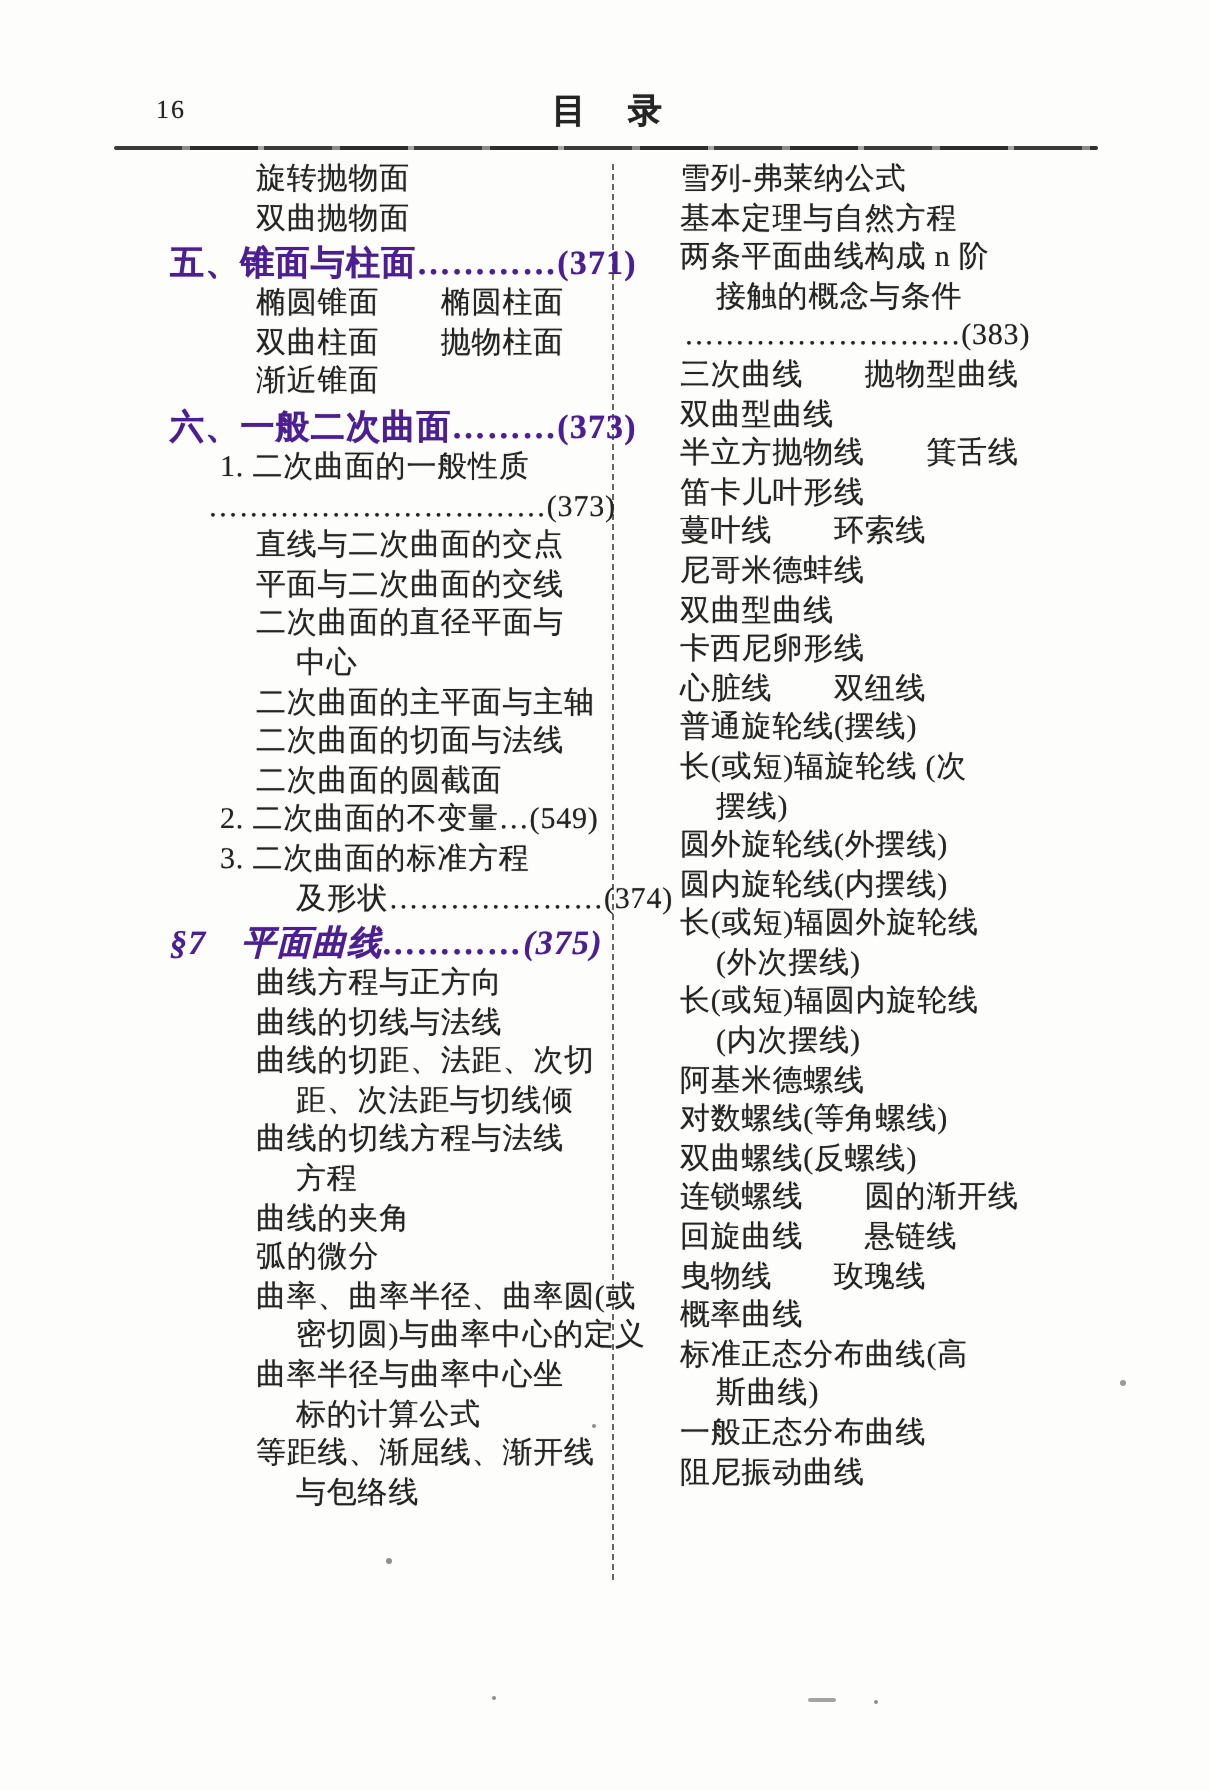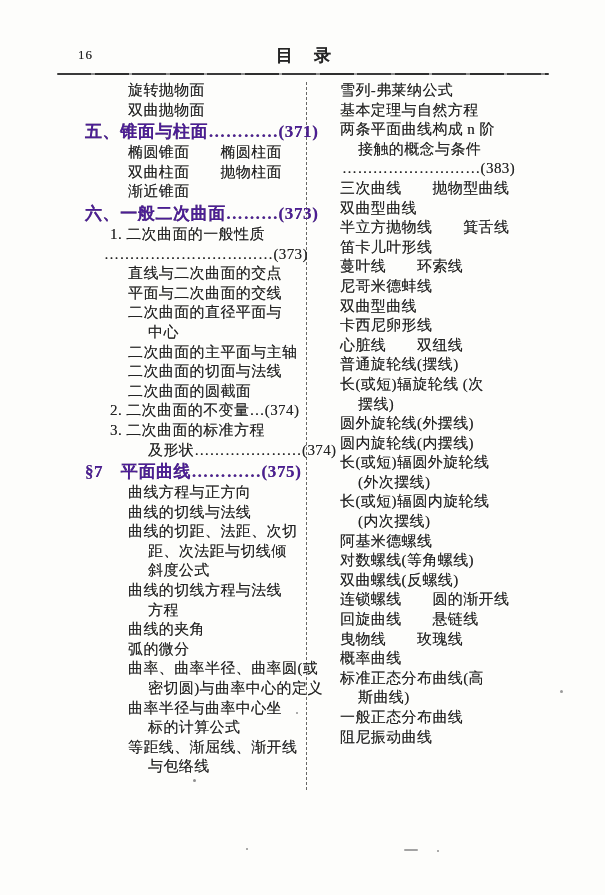--- a/index.html
+++ b/index.html
@@ -29,21 +29,21 @@
     opacity:.85;
   }
   
   .col{position:absolute;top:81px;font-size:15px;}
   .col-left{left:60px;width:244px;}
   .col-right{left:296px;width:246px;}
   .line{white-space:nowrap;line-height:19.6px;height:19.6px;letter-spacing:.4px;}
   .line.heading,.line.section{font-size:17px;font-weight:700;line-height:23px;height:23px;letter-spacing:.6px;color:#4c1d95;}
   
   .col-left .heading{padding-left:25px;}
-  .col-left .section{padding-left:25px;}
+  .col-left .section{padding-left:25px;font-style:italic;}
   .col-left .numbered{padding-left:50px;}
   .col-left .dots{padding-left:44px;}
   .col-left .item{padding-left:68px;}
   .col-left .cont{padding-left:88px;}
   
   .col-right .section{padding-left:8px;}
   .col-right .dots{padding-left:46px;}
   .col-right .item{padding-left:44px;}
   .col-right .cont{padding-left:62px;}
   
@@ -79,29 +79,28 @@
       <div class="line heading">六、一般二次曲面………(373)</div>
       <div class="line numbered">1. 二次曲面的一般性质</div>
       <div class="line dots">……………………………(373)</div>
       <div class="line item">直线与二次曲面的交点</div>
       <div class="line item">平面与二次曲面的交线</div>
       <div class="line item">二次曲面的直径平面与</div>
       <div class="line cont">中心</div>
       <div class="line item">二次曲面的主平面与主轴</div>
       <div class="line item">二次曲面的切面与法线</div>
       <div class="line item">二次曲面的圆截面</div>
-      <div class="line numbered">2. 二次曲面的不变量…(374)</div>
+      <div class="line numbered">2. 二次曲面的不变量…(549)</div>
       <div class="line numbered">3. 二次曲面的标准方程</div>
       <div class="line cont">及形状…………………(374)</div>
       <div class="line section">§7　平面曲线…………(375)</div>
       <div class="line item">曲线方程与正方向</div>
       <div class="line item">曲线的切线与法线</div>
       <div class="line item">曲线的切距、法距、次切</div>
       <div class="line cont">距、次法距与切线倾</div>
-      <div class="line cont">斜度公式</div>
       <div class="line item">曲线的切线方程与法线</div>
       <div class="line cont">方程</div>
       <div class="line item">曲线的夹角</div>
       <div class="line item">弧的微分</div>
       <div class="line item">曲率、曲率半径、曲率圆(或</div>
       <div class="line cont">密切圆)与曲率中心的定义</div>
       <div class="line item">曲率半径与曲率中心坐</div>
       <div class="line cont">标的计算公式</div>
       <div class="line item">等距线、渐屈线、渐开线</div>
       <div class="line cont">与包络线</div>

